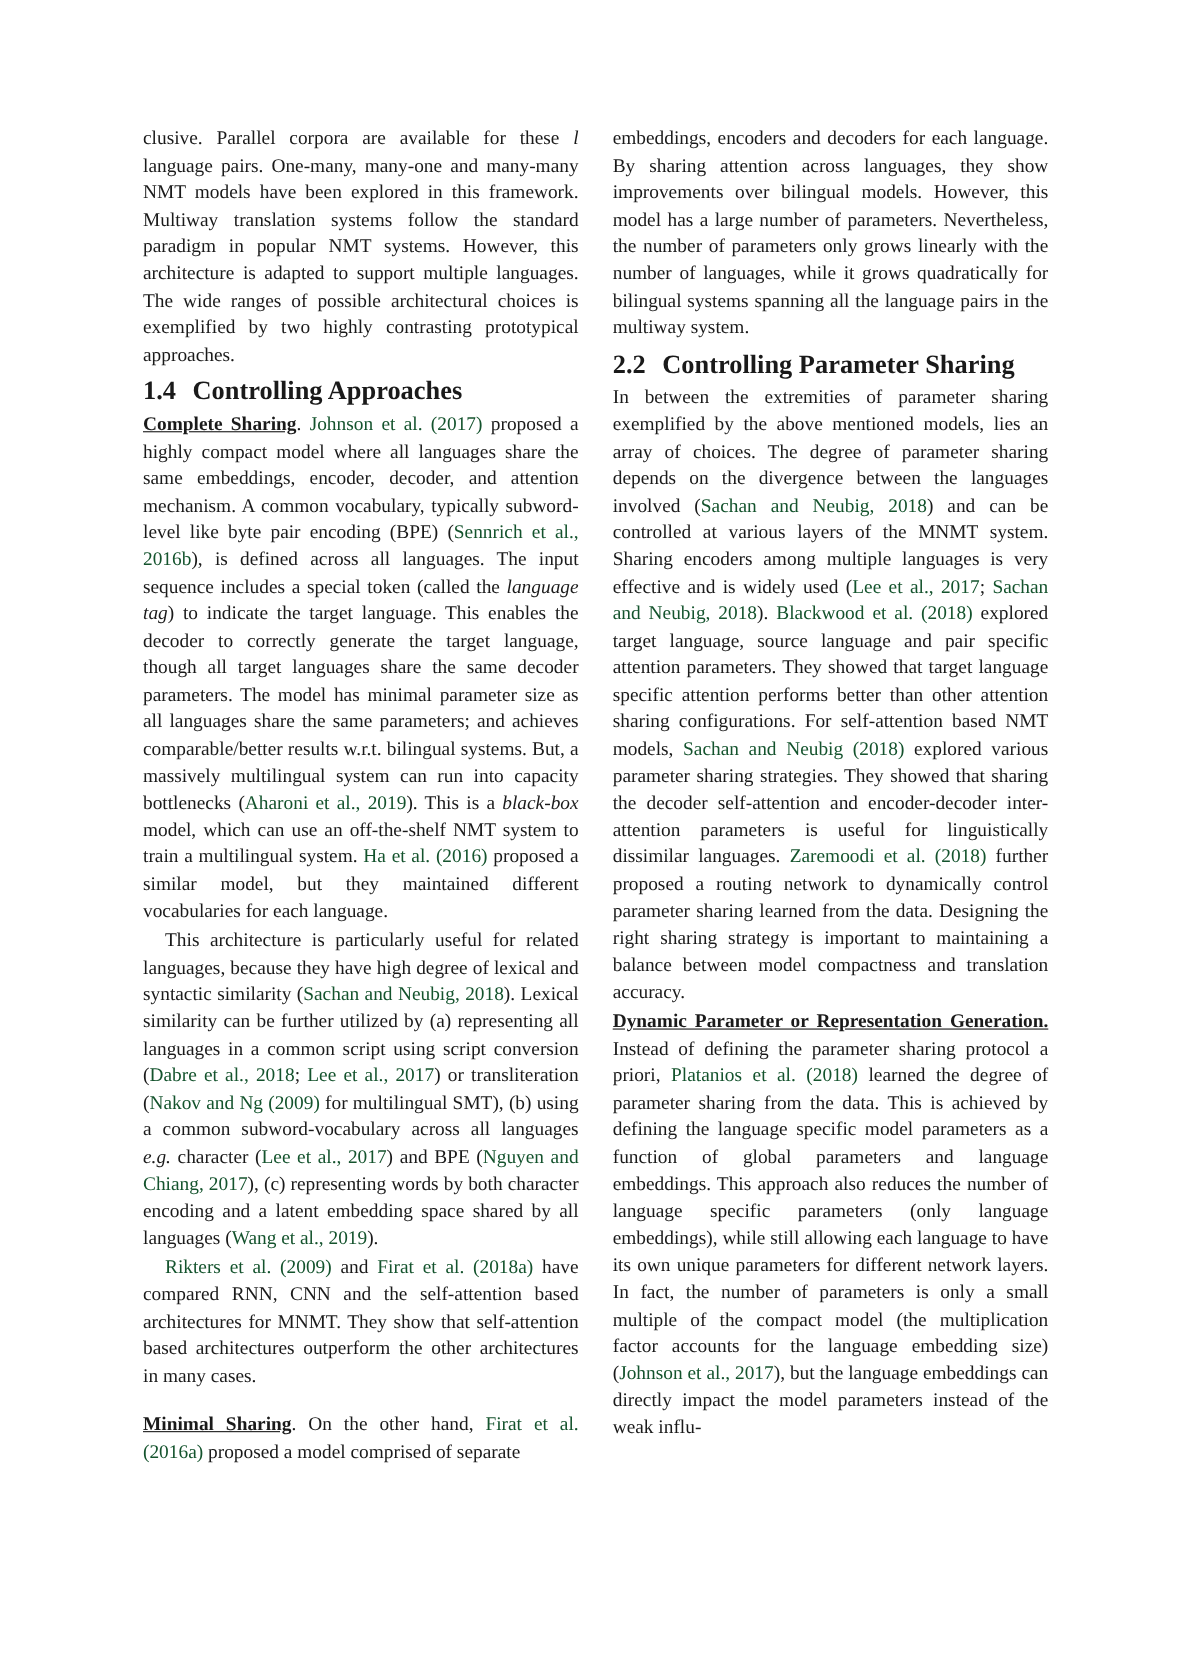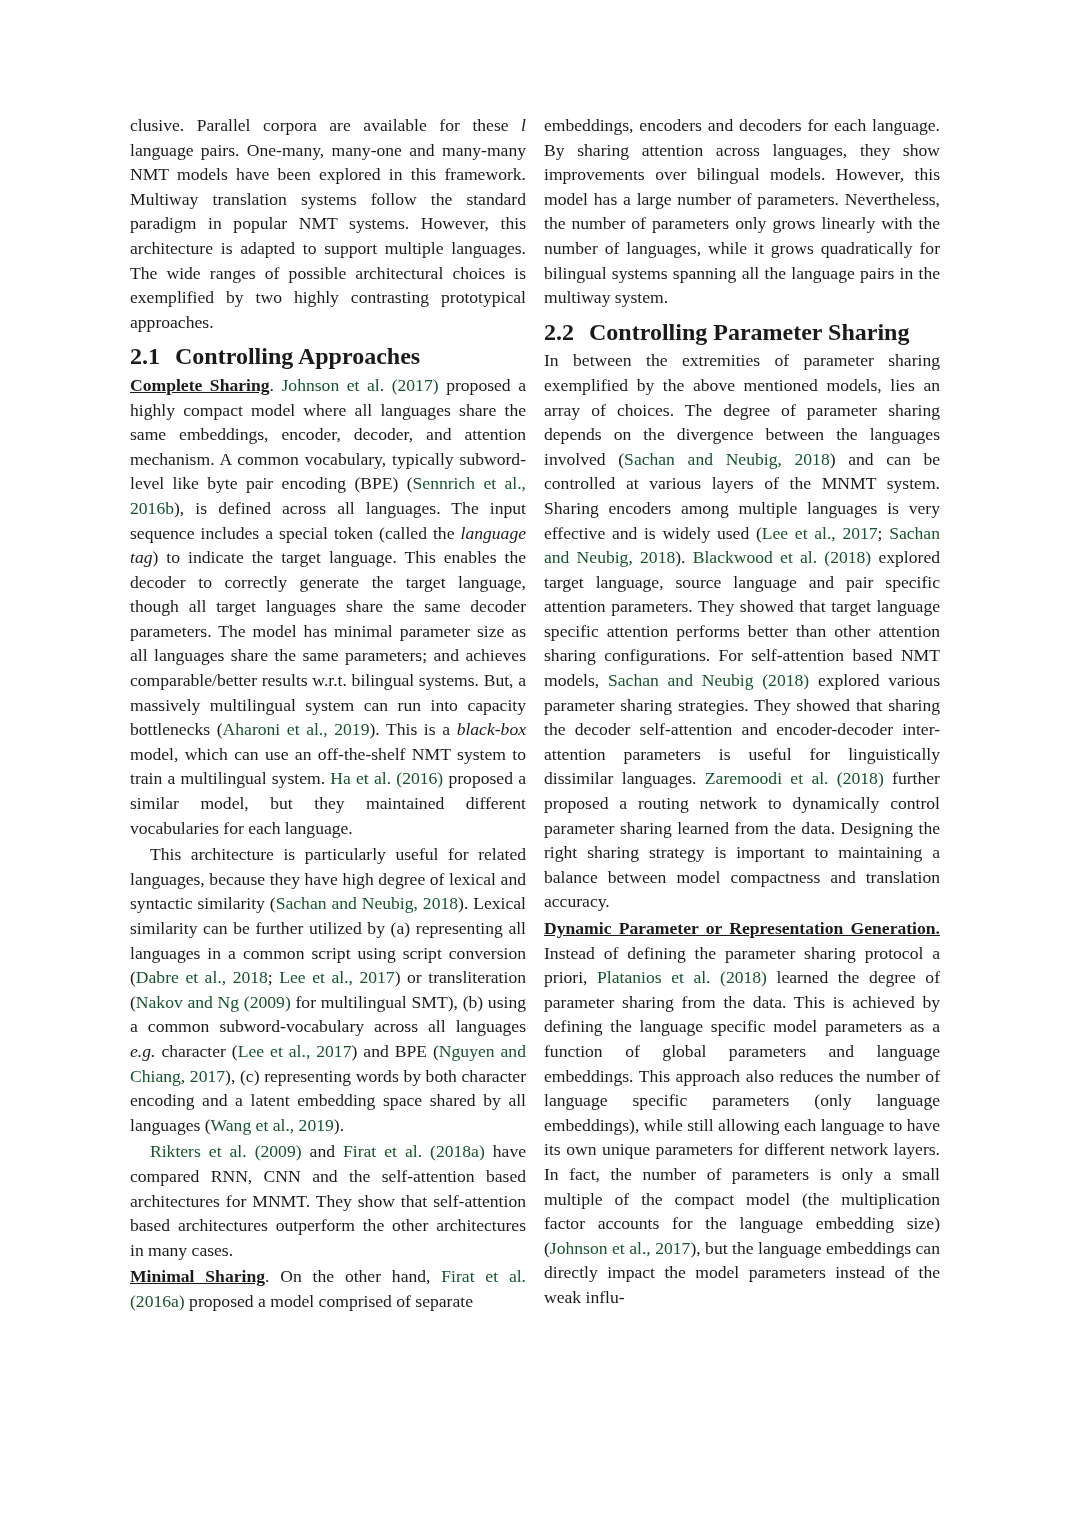--- a/index.html
+++ b/index.html
@@ -1,44 +1,44 @@
 <!DOCTYPE html>
 <html><head>
 <meta charset="utf-8">
 <style>
   html, body { margin: 0; padding: 0; background: #ffffff; }
   body { width: 1080px; height: 1527px; position: relative; overflow: hidden;
          font-family: "Liberation Serif", "DejaVu Serif", serif; color: #1a1a1a; }
   .col { position: absolute; top: 113px; width: 396px; font-size: 17.6px; line-height: 24.6px;
          text-align: justify; hyphens: manual; }
   .col-left { left: 130px; }
-  .col-right { left: 544px; }
+  .col-right { left: 557px; }
   p { margin: 0; }
   .indent { text-indent: 20px; }
   .cite { color: #14532d; }
   .b { font-weight: bold; text-decoration: underline; }
   .i { font-style: italic; }
   h3 { font-size: 24px; font-weight: bold; margin: 10px 0 4px 0; line-height: 24.6px; }
   h3 .num { display: inline-block; width: 45px; }
 </style>
 </head>
 <body>
 
 <div class="col col-left">
   <p><span>clusive. Parallel corpora are available for these </span><span class="i">l</span><span> language pairs. One-many, many-one and many-many NMT models have been explored in this framework. Multiway translation systems follow the standard paradigm in popular NMT systems. However, this architecture is adapted to support multiple languages. The wide ranges of possible architectural choices is exemplified by two highly contrasting prototypical approaches.</span></p>
 
-  <h3><span class="num">2.1</span><span>Controlling Approaches</span></h3>
+  <h3><span class="num">1.4</span><span>Controlling Approaches</span></h3>
 
   <p><span class="b">Complete Sharing</span><span>. </span><span class="cite">Johnson et al. (2017)</span><span> proposed a highly compact model where all languages share the same embeddings, encoder, decoder, and attention mechanism. A common vocabulary, typically subword-level like byte pair encoding (BPE) (</span><span class="cite">Sennrich et al., 2016b</span><span>), is defined across all languages. The input sequence includes a special token (called the </span><span class="i">language tag</span><span>) to indicate the target language. This enables the decoder to correctly generate the target language, though all target languages share the same decoder parameters. The model has minimal parameter size as all languages share the same parameters; and achieves comparable/better results w.r.t. bilingual systems. But, a massively multilingual system can run into capacity bottlenecks (</span><span class="cite">Aharoni et al., 2019</span><span>). This is a </span><span class="i">black-box</span><span> model, which can use an off-the-shelf NMT system to train a multilingual system. </span><span class="cite">Ha et al. (2016)</span><span> proposed a similar model, but they maintained different vocabularies for each language.</span></p>
 
   <p class="indent" style="margin-top:2px;"><span>This architecture is particularly useful for related languages, because they have high degree of lexical and syntactic similarity (</span><span class="cite">Sachan and Neubig, 2018</span><span>). Lexical similarity can be further utilized by (a) representing all languages in a common script using script conversion (</span><span class="cite">Dabre et al., 2018</span><span>; </span><span class="cite">Lee et al., 2017</span><span>) or transliteration (</span><span class="cite">Nakov and Ng (2009)</span><span> for multilingual SMT), (b) using a common subword-vocabulary across all languages </span><span class="i">e.g.</span><span> character (</span><span class="cite">Lee et al., 2017</span><span>) and BPE (</span><span class="cite">Nguyen and Chiang, 2017</span><span>), (c) representing words by both character encoding and a latent embedding space shared by all languages (</span><span class="cite">Wang et al., 2019</span><span>).</span></p>
 
   <p class="indent" style="margin-top:2px;"><span class="cite">Rikters et al. (2009)</span><span> and </span><span class="cite">Firat et al. (2018a)</span><span> have compared RNN, CNN and the self-attention based architectures for MNMT. They show that self-attention based architectures outperform the other architectures in many cases.</span></p>
 
-  <p style="margin-top:2px;"><span class="b">Minimal Sharing</span><span>. On the other hand, </span><span class="cite">Firat et al. (2016a)</span><span> proposed a model comprised of separate</span></p>
+  <p style="margin-top:20px;"><span class="b">Minimal Sharing</span><span>. On the other hand, </span><span class="cite">Firat et al. (2016a)</span><span> proposed a model comprised of separate</span></p>
 </div>
 
 <div class="col col-right">
   <p>embeddings, encoders and decoders for each language. By sharing attention across languages, they show improvements over bilingual models. However, this model has a large number of parameters. Nevertheless, the number of parameters only grows linearly with the number of languages, while it grows quadratically for bilingual systems spanning all the language pairs in the multiway system.</p>
 
   <h3><span class="num">2.2</span><span>Controlling Parameter Sharing</span></h3>
 
   <p><span>In between the extremities of parameter sharing exemplified by the above mentioned models, lies an array of choices. The degree of parameter sharing depends on the divergence between the languages involved (</span><span class="cite">Sachan and Neubig, 2018</span><span>) and can be controlled at various layers of the MNMT system. Sharing encoders among multiple languages is very effective and is widely used (</span><span class="cite">Lee et al., 2017</span><span>; </span><span class="cite">Sachan and Neubig, 2018</span><span>). </span><span class="cite">Blackwood et al. (2018)</span><span> explored target language, source language and pair specific attention parameters. They showed that target language specific attention performs better than other attention sharing configurations. For self-attention based NMT models, </span><span class="cite">Sachan and Neubig (2018)</span><span> explored various parameter sharing strategies. They showed that sharing the decoder self-attention and encoder-decoder inter-attention parameters is useful for linguistically dissimilar languages. </span><span class="cite">Zaremoodi et al. (2018)</span><span> further proposed a routing network to dynamically control parameter sharing learned from the data. Designing the right sharing strategy is important to maintaining a balance between model compactness and translation accuracy.</span></p>
 
   <p style="margin-top:2px;"><span class="b">Dynamic Parameter or Representation Generation.</span><span> Instead of defining the parameter sharing protocol a priori, </span><span class="cite">Platanios et al. (2018)</span><span> learned the degree of parameter sharing from the data. This is achieved by defining the language specific model parameters as a function of global parameters and language embeddings. This approach also reduces the number of language specific parameters (only language embeddings), while still allowing each language to have its own unique parameters for different network layers. In fact, the number of parameters is only a small multiple of the compact model (the multiplication factor accounts for the language embedding size) (</span><span class="cite">Johnson et al., 2017</span><span>), but the language embeddings can directly impact the model parameters instead of the weak influ-</span></p>

